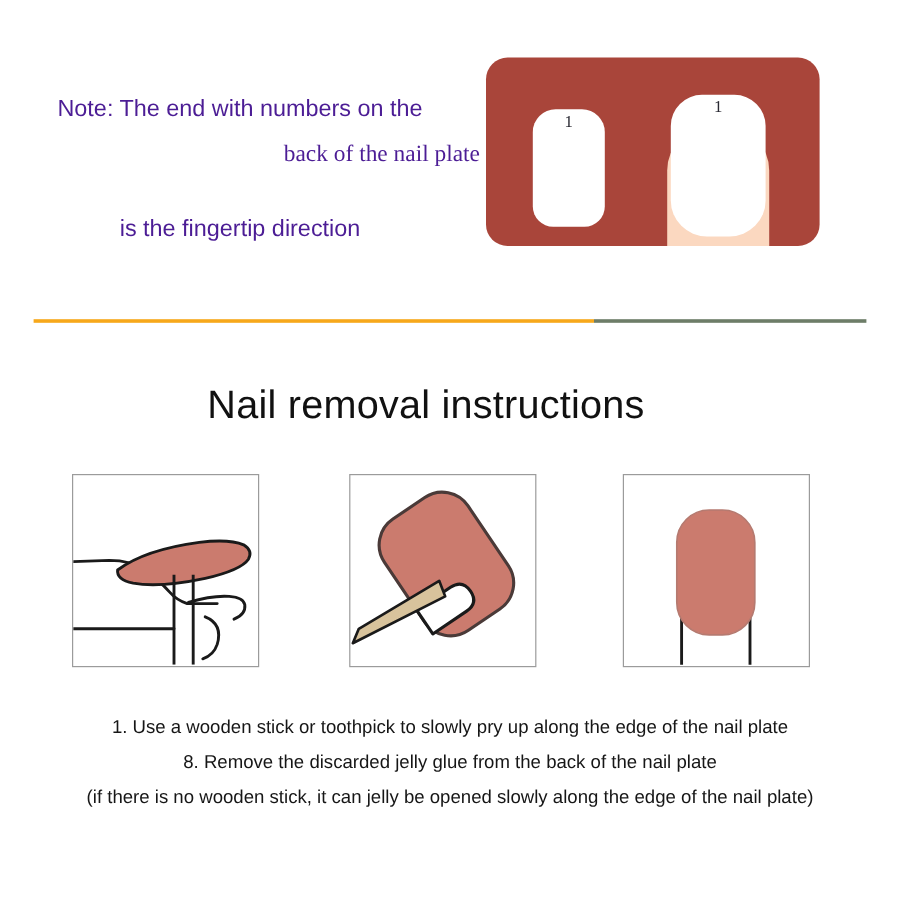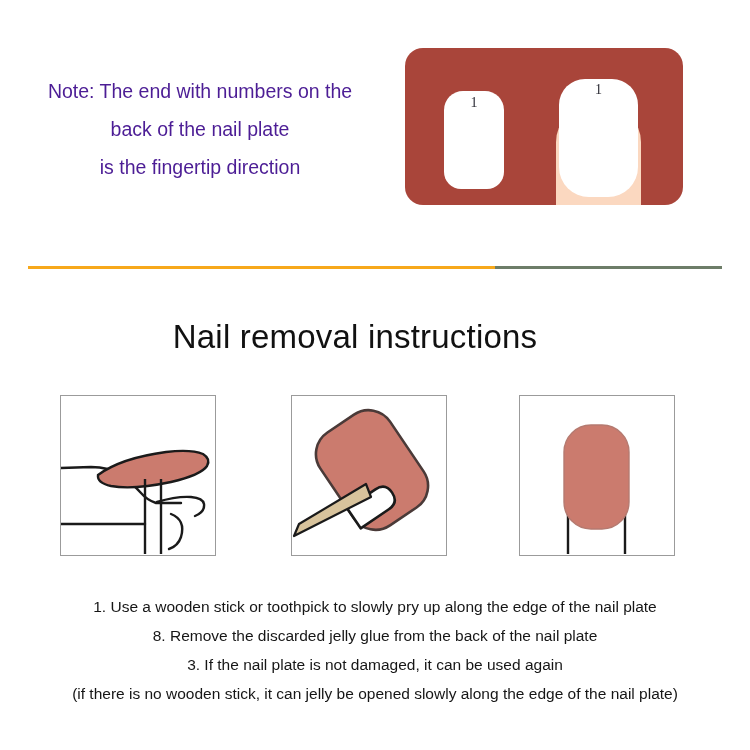--- a/index.html
+++ b/index.html
@@ -26,22 +26,22 @@
     width: 400px;
     text-align: center;
   }
   .note-line {
     font-size: 19.5px;
     line-height: 38px;
     color: #4c1d95;
     white-space: nowrap;
   }
   .note-line.l1 { text-align: center; }
-  .note-line.l2 { text-align: center; }
-  .note-line.l3 { text-align: center; }
+  .note-line.l2 { text-align: right; font-family: Liberation Serif, serif; }
+  .note-line.l3 { text-align: center; margin-top: 24px; }
 
   
   .plate-panel {
     position: absolute;
     left: 405px;
     top: 48px;
     width: 278px;
     height: 157px;
     background: #A9453A;
     border-radius: 18px;
@@ -236,15 +236,14 @@
 
       <rect x="44" y="29" width="65" height="104" rx="27" ry="27" fill="#CB7B6E" stroke="#b57a70" stroke-width="1.4"></rect>
     </svg>
   </div>
 
 </div>
 
 <div class="instructions">
   <div class="ins-line">1. Use a wooden stick or toothpick to slowly pry up along the edge of the nail plate</div>
   <div class="ins-line">8. Remove the discarded jelly glue from the back of the nail plate</div>
-  <div class="ins-line">3. If the nail plate is not damaged, it can be used again</div>
   <div class="ins-line">(if there is no wooden stick, it can jelly be opened slowly along the edge of the nail plate)</div>
 </div>
 
 </body></html>

